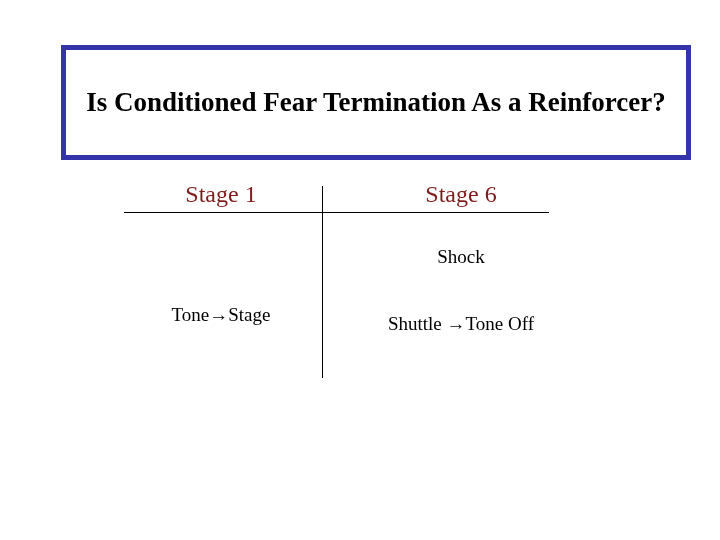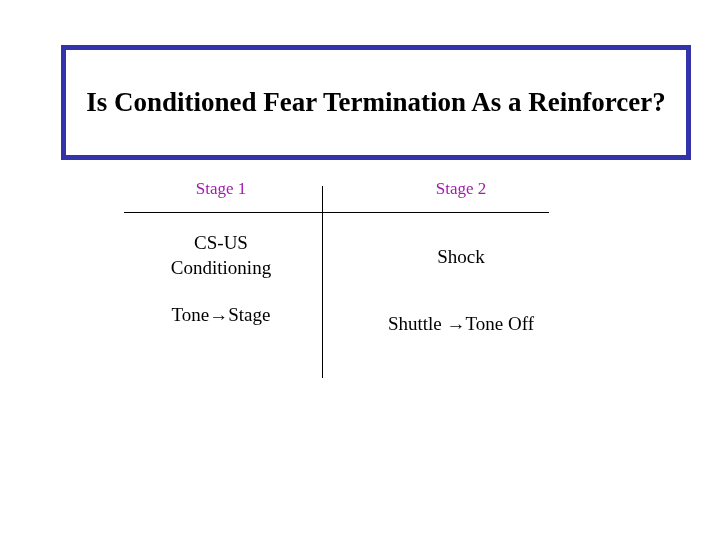--- a/index.html
+++ b/index.html
@@ -54,22 +54,22 @@
     width: 210px;
     text-align: center;
   }
   .col-left {
     left: 0px;
   }
   .col-right {
     left: 240px;
   }
   .header-row {
-    font-size: 17px;
-    color: #a21caf;
+    font-size: 24px;
+    color: #7f1d1d;
     line-height: 1.35;
     height: 28px;
   }
   .hrule {
     position: absolute;
     left: 8px;
     top: 34px;
     width: 425px;
     height: 1px;
     background: #000000;
@@ -107,30 +107,26 @@
     <div class="title-text">Is Conditioned Fear Termination As a Reinforcer?</div>
   </div>
 
   <div class="content">
 
     <div class="col col-left">
       <div class="header-row">Stage 1</div>
     </div>
 
     <div class="col col-right">
-      <div class="header-row">Stage 2</div>
+      <div class="header-row">Stage 6</div>
     </div>
 
     <div class="hrule"></div>
     <div class="vrule"></div>
 
-    <div class="cell cell-a-left">
-      <div>CS-US</div>
-      <div>Conditioning</div>
-    </div>
 
     <div class="cell cell-a-right">Shock</div>
 
     <div class="cell cell-b-left arrow">Tone→Stage</div>
 
     <div class="cell cell-b-right arrow">Shuttle →Tone Off</div>
 
   </div>
 </div>
 

